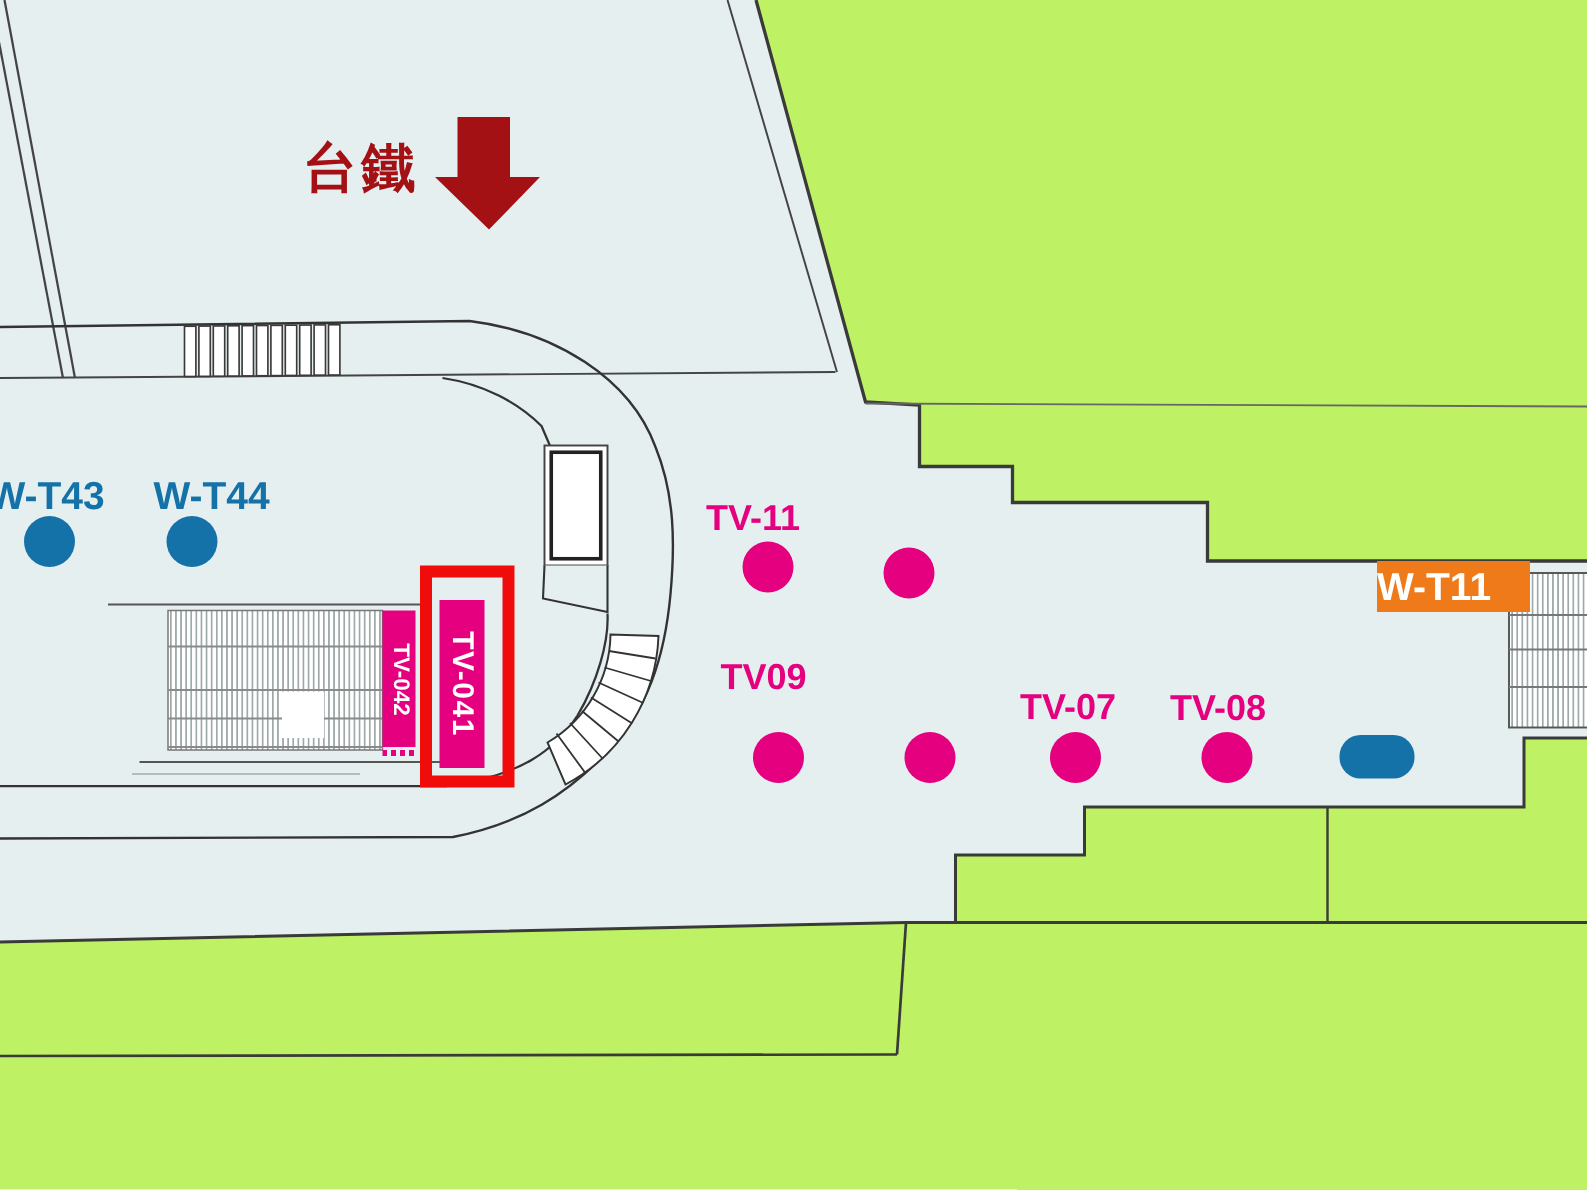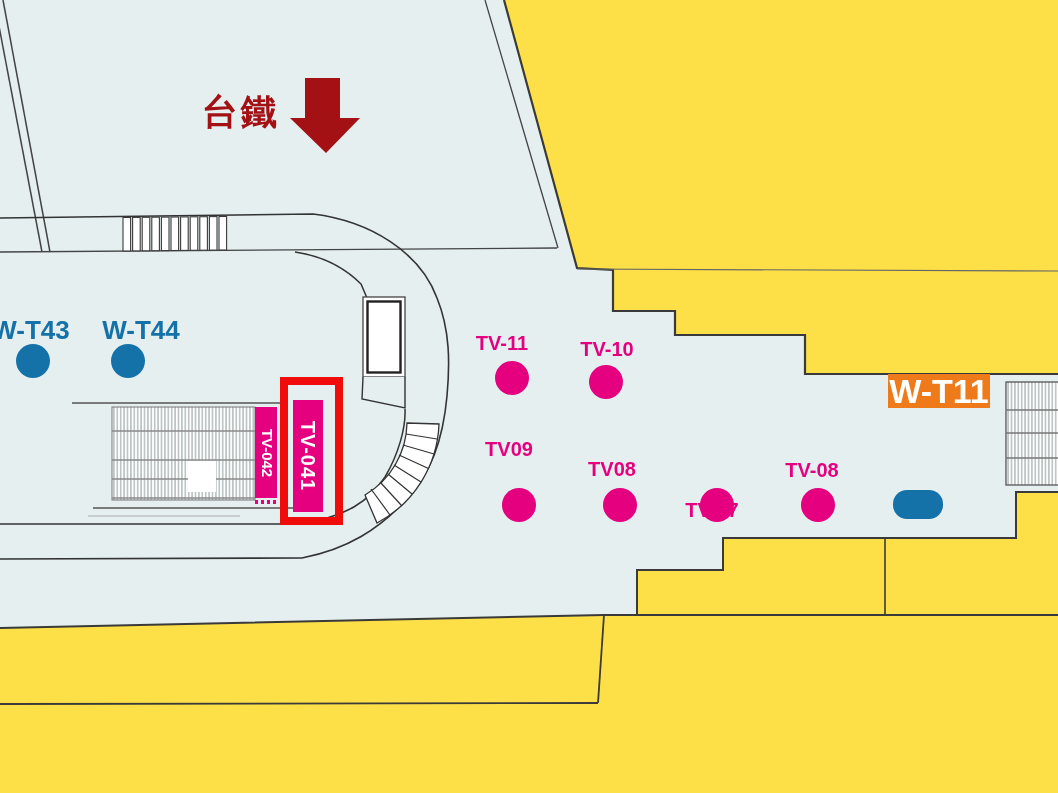--- a/index.html
+++ b/index.html
@@ -1,28 +1,28 @@
 <!DOCTYPE html>
 <html><head>
 <meta charset="utf-8">
 <style>
   html,body{margin:0;padding:0;background:#fff;}
-  #stage{position:relative;width:1058px;height:793px;background:#fde047;overflow:hidden;
+  #stage{position:relative;width:1058px;height:793px;background:#bef264;overflow:hidden;
          font-family:"Liberation Sans", sans-serif;}
   #map-svg{position:absolute;left:0;top:0;z-index:1;}
-  .lbl{position:absolute;z-index:4;font-weight:bold;font-size:20px;color:#e4007f;
+  .lbl{position:absolute;z-index:4;font-weight:bold;font-size:24px;color:#e4007f;
        width:140px;text-align:center;white-space:nowrap;line-height:1.05;}
   .lbl.blue{color:#1572a8;font-size:26px;}
   .area-label{position:absolute;z-index:4;font-weight:bold;font-size:36px;color:#a31114;
               letter-spacing:3px;white-space:nowrap;}
   .panel{position:absolute;z-index:3;background:#e4007f;}
   .panel .vtxt{position:absolute;color:#fff;font-weight:bold;text-align:center;
                transform:rotate(90deg);white-space:nowrap;}
   .orange-box{position:absolute;z-index:3;background:#ef7a1a;color:#fff;font-weight:bold;
-              font-size:34px;text-align:center;}
+              font-size:26px;margin-left:30px;}
   .highlight-frame{position:absolute;z-index:5;border:8px solid #f10c0c;background:transparent;
                    box-sizing:border-box;}
   .dash-strip{position:absolute;z-index:3;height:4px;
               background:repeating-linear-gradient(90deg,#e4007f 0 3px,transparent 3px 6px);}
 </style>
 </head>
 <body>
 
 <div id="stage">
 
@@ -122,24 +122,22 @@
     <circle cx="717" cy="505" r="17" fill="#e4007f"></circle>
     <circle cx="818" cy="505" r="17" fill="#e4007f"></circle>
     <rect x="893" y="490" width="50" height="29" rx="14" fill="#1572a8"></rect>
   </svg>
 
   <div class="area-label" style="left:202px;top:88px;">台鐵</div>
 
   <div class="lbl blue" style="left:-39px;top:317px;">W-T43</div>
   <div class="lbl blue" style="left:71px;top:317px;text-align:center;">W-T44</div>
   <div class="lbl" style="left:432px;top:333px;">TV-11</div>
-  <div class="lbl" style="left:537px;top:339px;">TV-10</div>
   <div class="lbl" style="left:439px;top:439px;">TV09</div>
-  <div class="lbl" style="left:542px;top:459px;">TV08</div>
-  <div class="lbl" style="left:642px;top:459px;margin-top:41px;">TV-07</div>
+  <div class="lbl" style="left:642px;top:459px;">TV-07</div>
   <div class="lbl" style="left:742px;top:460px;">TV-08</div>
 
   <div class="orange-box" style="left:888px;top:374px;width:102px;height:34px;line-height:34px;">W-T11</div>
 
   <div class="panel" style="left:255px;top:407px;width:22px;height:91px;">
     <div class="vtxt" style="left:-34.5px;top:34.5px;width:91px;height:22px;line-height:22px;font-size:15px;">TV-042</div>
   </div>
   <div class="dash-strip" style="left:255px;top:500px;width:22px;"></div>
 
   <div class="panel" style="left:293px;top:400px;width:30px;height:112px;">

